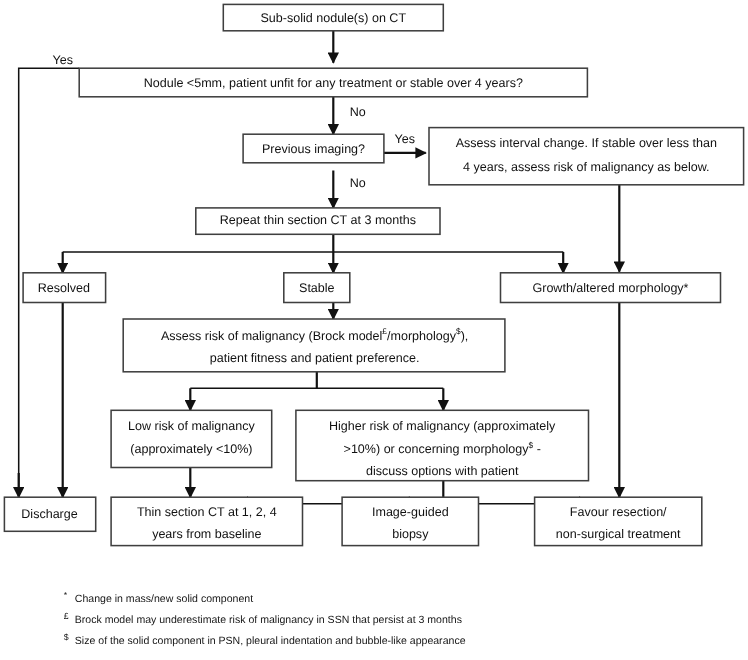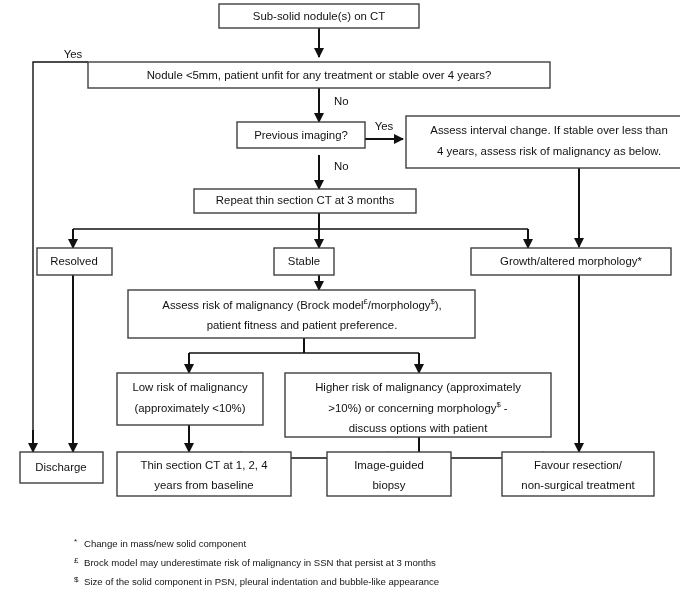--- a/index.html
+++ b/index.html
@@ -10,21 +10,21 @@
   body {
     width: 680px;
     height: 600px;
     font-family: "Liberation Sans", sans-serif;
     color: #1a1a1a;
     overflow: hidden;
     position: relative;
   }
   #chart-root {
     position: absolute;
-    left: 16px;
+    left: 0;
     top: 0;
     width: 553px;
     height: 600px;
   }
   svg { display: block; }
   .nodebox {
     fill: #ffffff;
     stroke: #3f3f3f;
     stroke-width: 1.4;
   }

